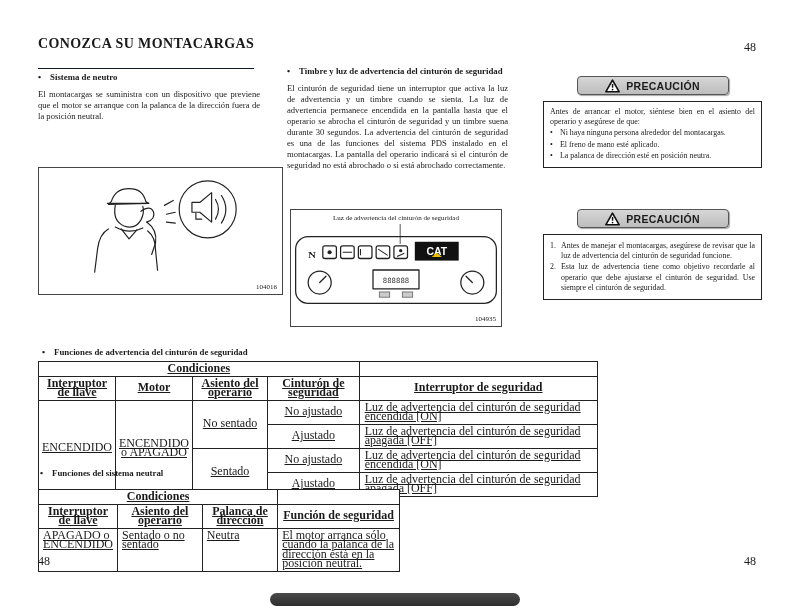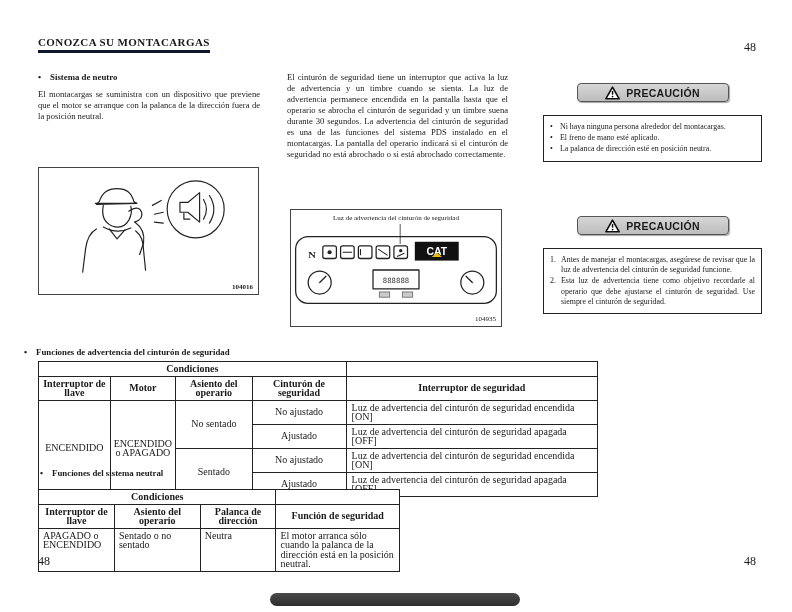--- a/index.html
+++ b/index.html
@@ -1,63 +1,63 @@
 <!DOCTYPE html>
 <html><head>
 <meta charset="utf-8">
 <style>
   * { margin:0; padding:0; box-sizing:border-box; }
   html,body { width:792px; height:612px; background:#fff; }
   body { font-family:"Liberation Serif", serif; color:#1a1a1a; overflow:hidden; }
   .page { position:relative; width:792px; height:612px; background:#fff; }
 
-  .running-head { position:absolute; left:38px; top:36px; font-weight:bold; font-size:11px; letter-spacing:.4px; border-bottom:3px solid #0f172a; padding-bottom:2px; }
+  .running-head { position:absolute; left:38px; top:36px; font-weight:bold; font-size:14px; letter-spacing:.4px; border-bottom:1px solid #0f172a; padding-bottom:16px; }
   .pagenum { position:absolute; font-size:12px; }
   .pn-top { right:36px; top:40px; }
   .pn-bl  { left:38px;  top:554px; }
   .pn-br  { right:36px; top:554px; }
 
   .col { position:absolute; }
   .col-left   { left:38px;  top:72px; width:222px; }
   .col-middle { left:287px; top:66px; width:221px; }
 
   .bullet-head { display:flex; font-weight:bold; font-size:8.8px; line-height:11px; }
   .bullet-head .bh-text { text-align:justify; }
   .bullet-head::before { content:"•"; margin-right:9px; flex:0 0 auto; }
   p.body { font-size:8.6px; line-height:11px; text-align:justify; margin-top:6px; }
 
   .figure { position:absolute; border:1px solid #444; background:#fff;padding-left:40px; }
-  .figure-1 { left:38px;  top:167px; width:221px; height:128px;font-weight:bold; }
+  .figure-1 { left:38px;  top:167px; width:245px; height:128px; }
   .figure-2 { left:290px; top:209px; width:212px; height:118px; }
   .fig-num { position:absolute; right:5px; bottom:3px; font-size:7px; color:#222; }
   .fig-caption { position:absolute; top:4px; left:0; right:0; text-align:center; font-size:7px; }
   .fig-art { position:absolute; left:0; right:0; }
   .fig1-art { top:2px; bottom:10px; }
   .fig2-art { top:14px; bottom:10px; }
   .fig-art svg { width:100%; height:100%; }
 
   .caution { position:absolute; width:219px; }
   .caution-1 { left:543px; top:70px; }
   .caution-2 { left:543px; top:203px; }
-  .caution-pill { width:152px; height:19px; margin:13px auto; background:linear-gradient(#d6d6d6,#bdbdbd); border:1px solid #555; border-radius:4px; box-shadow:1px 1px 1px rgba(0,0,0,.35); display:flex; align-items:center; justify-content:center; gap:6px; font-family:"Liberation Sans", sans-serif; font-weight:bold; font-size:10.5px; letter-spacing:.3px; }
+  .caution-pill { width:152px; height:19px; margin:6px auto; background:linear-gradient(#d6d6d6,#bdbdbd); border:1px solid #555; border-radius:4px; box-shadow:1px 1px 1px rgba(0,0,0,.35); display:flex; align-items:center; justify-content:center; gap:6px; font-family:"Liberation Sans", sans-serif; font-weight:bold; font-size:10.5px; letter-spacing:.3px; }
   .caution-body { border:1px solid #222; margin-top:4px; padding:5px 6px 6px 6px; font-size:7.9px; line-height:10.2px; }
   .c-intro { text-align:justify; }
   .c-bullet { display:flex; margin-top:1px; }
   .c-bullet .b-mark { flex:0 0 10px; }
   .c-bullet .b-mark::before { content:"•"; }
   .c-bullet .b-text { text-align:justify; flex:1; }
   .c-item { display:flex; margin-top:1px; }
   .c-item .n-mark { flex:0 0 11px; }
   .c-item .c-item-text { text-align:justify; flex:1; }
 
   .section-head { position:absolute; }
-  .sh-1 { left:24px; top:347px; width:400px; }
+  .sh-1 { left:42px; top:347px; width:400px; }
   .sh-2 { left:40px; top:468px; width:400px; }
 
-  table { position:absolute; border-collapse:collapse; font-size:10px; background:#fff; }
+  table { position:absolute; border-collapse:collapse; font-size:12px; background:#fff;text-decoration:underline; }
   th, td { border:1px solid #222; padding:2px 3px; line-height:9.5px; }
   th { font-weight:bold; text-align:center; }
   .table-1 { left:38px; top:361px; width:560px; }
   .table-2 { left:38px; top:489px; width:362px; }
   .table-1 td { text-align:center; vertical-align:middle; }
   .table-1 td.warn { text-align:left; padding-left:5px;margin-top:44px; }
   .table-2 td { text-align:left; vertical-align:top; padding:2px 4px; }
 
   .bottom-bar { position:absolute; left:270px; top:593px; width:250px; height:13px; border-radius:7px; background:linear-gradient(#4a4a4a,#2e2e2e); }
 
@@ -101,20 +101,23 @@
           <path class="ink" d="M57 60 q-9 5 -11 20 l-3 24 M97 62 q8 6 8 20 l2 20"></path>
           <path class="ink" d="M70 60 l8 10 l8 -9" stroke-width="1"></path>
           <path class="ink" d="M64 58 q14 8 28 1" stroke-width="0.9"></path>
         </g>
       </svg>
     </div>
     <div class="fig-num">104016</div>
   </div>
 
   <div class="col col-middle">
+    <div class="bullet-head">
+      <span class="bh-text">Timbre y luz de advertencia del cinturón de seguridad</span>
+    </div>
     <p class="body">El cinturón de seguridad tiene un interruptor que activa la luz de advertencia y un timbre cuando se sienta. La luz de advertencia permanece encendida en la pantalla hasta que el operario se abrocha el cinturón de seguridad y un timbre suena durante 30 segundos. La advertencia del cinturón de seguridad es una de las funciones del sistema PDS instalado en el montacargas. La pantalla del operario indicará si el cinturón de seguridad no está abrochado o si está abrochado correctamente.</p>
   </div>
 
   <div class="figure figure-2">
     <div class="fig-caption">Luz de advertencia del cinturón de seguridad</div>
     <div class="fig-art fig2-art">
       <svg viewBox="0 0 200 88">
         <line x1="104" y1="0" x2="104" y2="19" stroke="#333" stroke-width="0.8"></line>
         <rect class="ink" x="4" y="12" width="192" height="64" rx="12" fill="#f3f3f3"></rect>
         <text x="16" y="33" font-size="10" font-weight="bold" fill="#222">N</text>
@@ -156,20 +159,21 @@
   <div class="caution caution-1">
     <div class="caution-pill">
       <svg width="15" height="14" viewBox="0 0 22 20">
         <path d="M11 1.5 L20.8 18.5 H1.2 Z" fill="#fff" stroke="#111" stroke-width="2.4" stroke-linejoin="round"></path>
         <rect x="10" y="7" width="2.2" height="5.5" fill="#111"></rect>
         <circle cx="11.1" cy="15.3" r="1.3" fill="#111"></circle>
       </svg>
       <span>PRECAUCIÓN</span>
     </div>
     <div class="caution-body">
+      <div class="c-intro">Antes de arrancar el motor, siéntese bien en el asiento del operario y asegúrese de que:</div>
       <div class="c-bullet">
         <span class="b-mark"></span>
         <span class="b-text">Ni haya ninguna persona alrededor del montacargas.</span>
       </div>
       <div class="c-bullet">
         <span class="b-mark"></span>
         <span class="b-text">El freno de mano esté aplicado.</span>
       </div>
       <div class="c-bullet">
         <span class="b-mark"></span>

